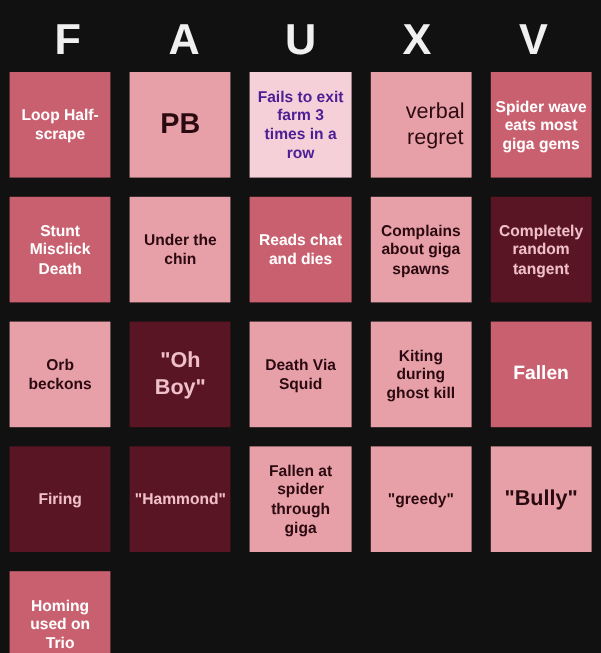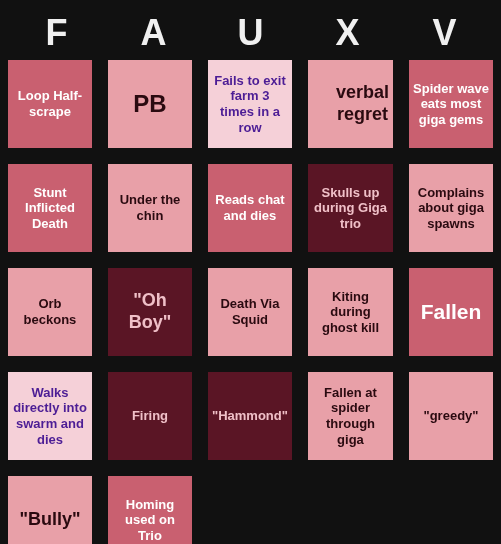--- a/index.html
+++ b/index.html
@@ -61,33 +61,32 @@
     <span class="bingo-header-letter">F</span>
     <span class="bingo-header-letter">A</span>
     <span class="bingo-header-letter">U</span>
     <span class="bingo-header-letter">X</span>
     <span class="bingo-header-letter">V</span>
   </div>
   <div class="bingo-grid" id="grid">
   <div class="bingo-cell pink-medium">Loop Half-scrape</div>
       <div class="bingo-cell pink-light" style="font-size: 24px; font-weight: bold;">PB</div>
       <div class="bingo-cell white-ish">Fails to exit farm 3 times in a row</div>
-      <div class="bingo-cell pink-light" style="font-size: 18px; font-weight: bold; padding-left: 28px;">verbal regret</div>
+      <div class="bingo-cell pink-light" style="font-size: 18px; font-weight: normal; padding-left: 28px;">verbal regret</div>
       <div class="bingo-cell pink-medium">Spider wave eats most giga gems</div>
-      <div class="bingo-cell pink-medium">Stunt Inflicted Death</div>
+      <div class="bingo-cell pink-medium">Stunt Misclick Death</div>
       <div class="bingo-cell pink-light">Under the chin</div>
       <div class="bingo-cell pink-medium">Reads chat and dies</div>
-      <div class="bingo-cell dark-maroon">Skulls up during Giga trio</div>
       <div class="bingo-cell pink-light">Complains about giga spawns</div>
+      <div class="bingo-cell dark-maroon">Completely random tangent</div>
       <div class="bingo-cell pink-light">Orb beckons</div>
       <div class="bingo-cell dark-maroon" style="font-size: 18px; font-weight: bold;">"Oh Boy"</div>
       <div class="bingo-cell pink-light">Death Via Squid</div>
       <div class="bingo-cell pink-light">Kiting during ghost kill</div>
-      <div class="bingo-cell pink-medium" style="font-size: 21px; font-weight: bold;">Fallen</div>
-      <div class="bingo-cell white-ish">Walks directly into swarm and dies</div>
+      <div class="bingo-cell pink-medium" style="font-size: 16px; font-weight: bold;">Fallen</div>
       <div class="bingo-cell dark-maroon">Firing</div>
       <div class="bingo-cell dark-maroon">"Hammond"</div>
       <div class="bingo-cell pink-light">Fallen at spider through giga</div>
       <div class="bingo-cell pink-light">"greedy"</div>
       <div class="bingo-cell pink-light" style="font-size: 18px; font-weight: bold;">"Bully"</div>
       <div class="bingo-cell pink-medium">Homing used on Trio</div>
     </div>
 </div>
 
 </body></html>

